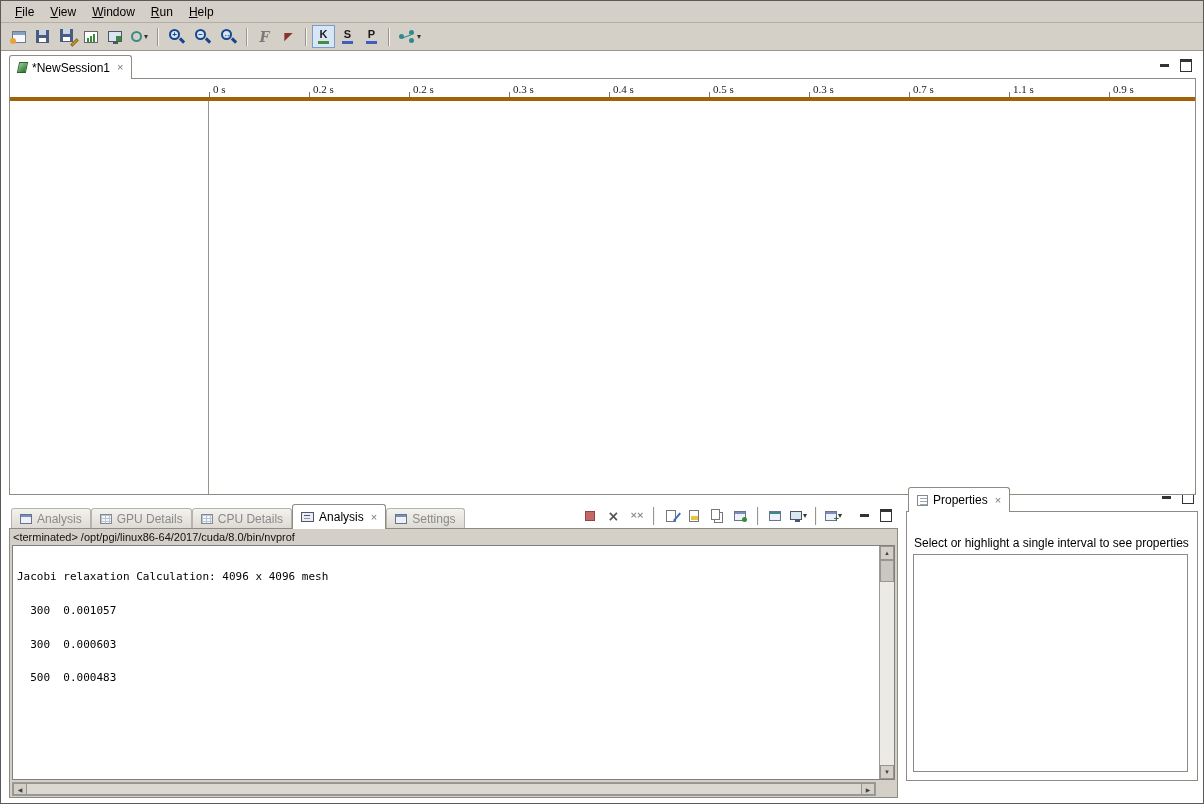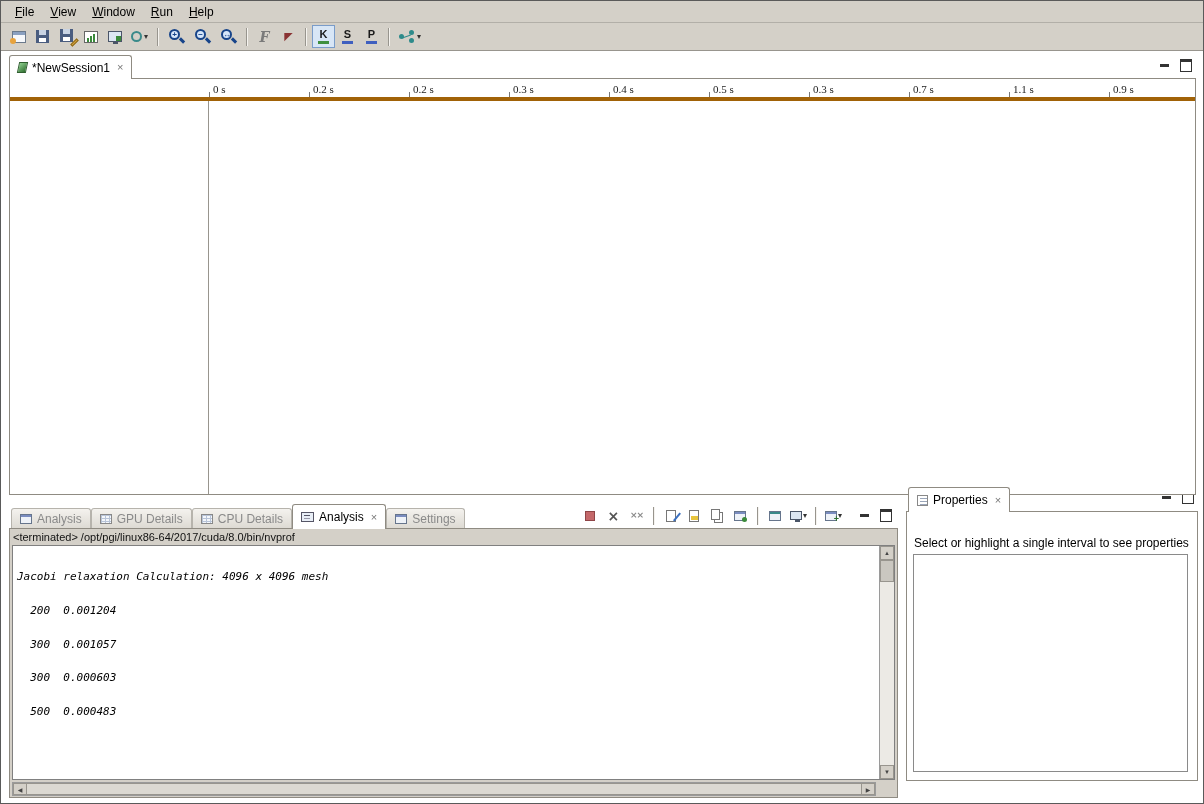--- a/index.html
+++ b/index.html
@@ -130,21 +130,21 @@
   .ic-page.blue::after { content:""; position:absolute; right:-3px; top:1px; width:2px; height:10px;
                          background:#3a6fbf; transform:rotate(40deg); }
   .ic-page.yellow::after { content:""; position:absolute; left:1px; bottom:1px; width:7px; height:4px; background:#e8c53d; }
   .ic-pages { width:9px; height:11px; border:1px solid #777; background:#fff; margin:0 4px 3px 0;
               box-shadow:3px 3px 0 -1px #fff, 3px 3px 0 0 #777; }
   .cmm { display:flex; gap:10px; margin:0 6px 0 12px; align-items:center; }
 
   
   .terminated { position:absolute; left:3px; top:2px; font-size:11px; color:#111; white-space:pre; }
   .console-box { position:absolute; left:2px; top:16px; right:2px; bottom:17px;
-                 background:#fff; border:1px solid #808080;font-style:italic; }
+                 background:#fff; border:1px solid #808080; }
   .console-text { position:absolute; left:1px; top:1px; right:16px; bottom:1px; overflow:hidden;
                   padding:2px 0 0 3px; font-family:"DejaVu Sans Mono", monospace; font-size:11px;
                   line-height:11.2px; white-space:pre; color:#000; }
   .vscroll { position:absolute; right:0; top:0; bottom:0; width:15px;
              background:#eceae5; border-left:1px solid #9a9a9a; }
   .sb-btn { position:absolute; left:0; right:0; height:14px; background:#d4d0c8; border:1px solid #98958e;
             font-size:6px; line-height:12px; text-align:center; color:#444; }
   .sb-btn.bottom { bottom:0; }
   .sb-btn.top { top:0; }
   .vthumb { position:absolute; left:0; right:0; top:14px; height:22px; background:#cac7c0;
@@ -359,21 +359,20 @@
         </div>
       </div>
     </div>
 
     <div class="panel-body">
       <div class="terminated">&lt;terminated&gt; /opt/pgi/linux86-64/2017/cuda/8.0/bin/nvprof</div>
 
       <div class="console-box">
         <div class="console-text">
           <div>Jacobi relaxation Calculation: 4096 x 4096 mesh</div>
-          <div>  200  0.001204</div>
           <div>  300  0.001057</div>
           <div>  300  0.000603</div>
           <div>  500  0.000483</div>
           
           
           
           
           
         </div>
         <div class="vscroll">

